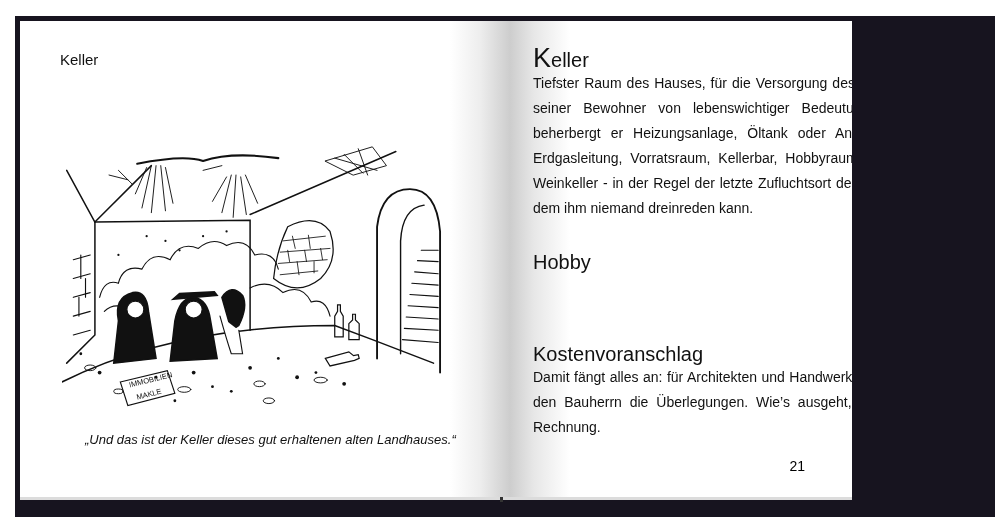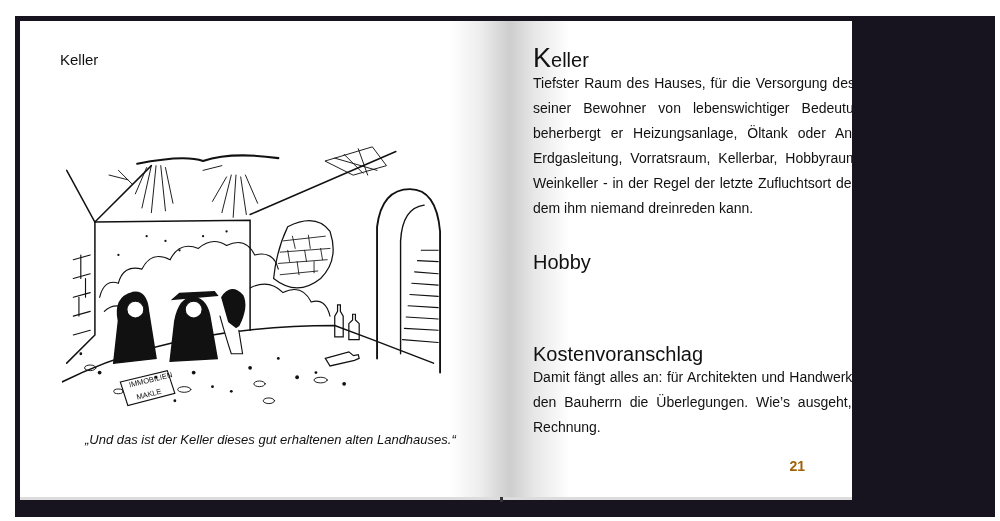--- a/index.html
+++ b/index.html
@@ -42,21 +42,21 @@
     .entry { margin-bottom: 0; }
     .entry h2 { font-weight: normal; margin: 0; font-size: 20px; line-height: 22px; }
     .entry h2 .cap { font-size: 27px; }
     .entry p {
       margin: 0; font-size: 14px; line-height: 25px; text-align: justify; hyphens: manual;
     }
     .entry.first { margin-top: 0; }
     .entry.kies { position: absolute; top: 204px; width: 420px; }
     .entry.kosten { position: absolute; top: 296px; width: 420px; }
     .page-number {
-      position: absolute; right: 47px; top: 437px; font-size: 14px; color: #a16207; font-weight: bold;
+      position: absolute; right: 47px; top: 437px; font-size: 14px; color: #000000;
     }
     .spine-mark {
       position: absolute; left: 500px; top: 497px; width: 3px; height: 5px; background: #333;
     }
   </style>
 </head>
 <body>
 
 <div class="frame"></div>
 

